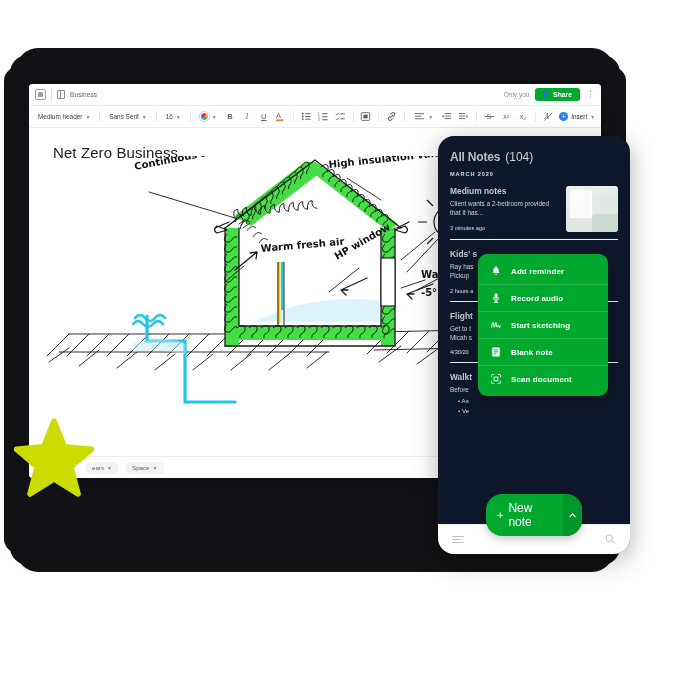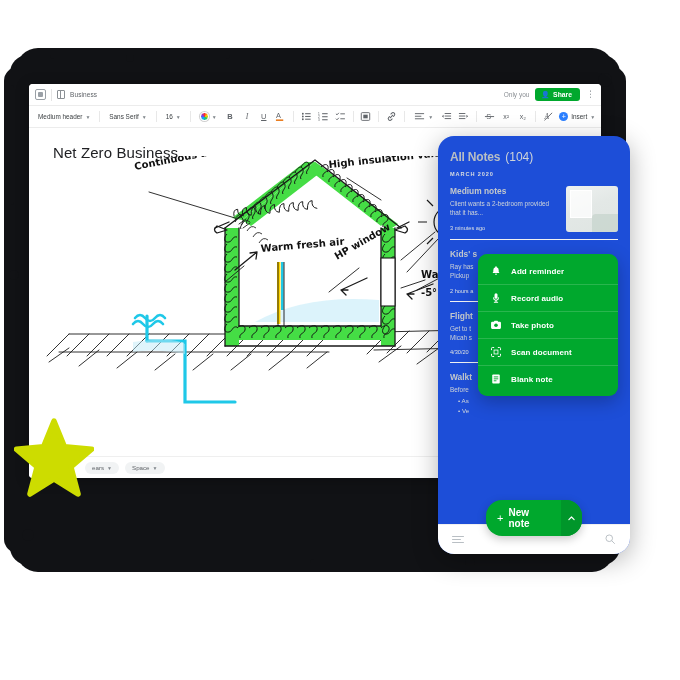--- a/index.html
+++ b/index.html
@@ -113,21 +113,21 @@
     background:#f1f3f4; border-radius: 9px; font-size:6.2px; color:#5f6368;
     padding: 2.5px 7px; display:flex; align-items:center; gap:3px; cursor:pointer;
   }
 
   
   .star { position:absolute; left:14px; top:418px; width:80px; height:80px; }
 
   
   .phone {
     position:absolute; left:438px; top:136px; width:192px; height:418px;
-    background:#1d4ed8; border-radius: 16px; overflow:hidden;
+    background:#0f172a; border-radius: 16px; overflow:hidden;
     box-shadow: 0 6px 26px rgba(0,0,0,.30);
   }
   .phone-scroll { position:absolute; inset:0; padding: 14px 12px 0; }
   .all-notes-row { display:flex; align-items:baseline; gap:5px; }
   .all-notes { font-size: 12px; font-weight: 700; color:#b9bfc4; letter-spacing:-.2px; }
   .all-count { font-size: 12px; color:#cfd4d8; }
   .month { font-size: 5.6px; font-weight:700; color:#d8dce0; letter-spacing:.9px; margin-top: 7px; }
 
   .note-item { display:flex; gap:8px; padding: 9px 0 7px; border-bottom:1px solid #f0f1f2; }
   .note-main { flex:1; min-width:0; }
@@ -144,21 +144,21 @@
     background: rgba(255,255,255,.75); border:1px solid rgba(255,255,255,.9);
   }
   .note-thumb::after{
     content:""; position:absolute; right:-4px; bottom:-6px; width:30px; height:24px;
     background: rgba(190,205,196,.55); border-radius:4px;
   }
   .note-bullets { font-size: 6.2px; color:#d3d8db; line-height:1.6; padding-left:8px; margin-top:2px;}
 
   
   .flyout {
-    position:absolute; left: 40px; top: 118px; width: 140px;
+    position:absolute; left: 40px; top: 118px; width: 130px;
     background: #00a82d; border-radius: 9px; overflow:hidden;
     box-shadow: 0 6px 18px rgba(0,0,0,.25);
     padding: 4px 0;
   }
   .fly-item {
     display:flex; align-items:center; gap:9px;
     padding: 7px 12px; cursor:pointer;
   }
   .fly-item + .fly-item { border-top: 1px solid rgba(255,255,255,.16); }
   .fly-label { font-size: 8px; font-weight:700; color:#fff; letter-spacing:.1px; }
@@ -177,21 +177,21 @@
   .newnote {
     position:absolute; left: 50%; transform: translateX(-50%);
     bottom: 18px; display:flex; align-items:stretch;
     background:#00a82d; border-radius: 16px; overflow:hidden;
     box-shadow: 0 3px 10px rgba(0,0,0,.22);
   }
   .newnote-main {
     display:flex; align-items:center; gap:5px; padding: 7px 12px 7px 11px; cursor:pointer;
   }
   .newnote-plus { color:#fff; font-size:11px; line-height:1; font-weight:400;}
-  .newnote-label { color:#fff; font-size:10px; font-weight:700; }
+  .newnote-label { color:#fff; font-size:12px; font-weight:400; }
   .newnote-caret {
     background:#00962a; width: 22px; display:flex; align-items:center; justify-content:center;
     color:#fff; font-size:7px; cursor:pointer;
   }
   .search-ico { cursor:pointer; }
 </style>
 </head>
 <body>
 
 <div id="stage">
@@ -649,49 +649,48 @@
         <span class="fly-ico">
           <svg width="12" height="12" viewBox="0 0 16 16" fill="#fff">
               <rect x="6" y="1.6" width="4" height="7.4" rx="2"></rect>
               <path d="M4 7.6a.7.7 0 0 1 1.4 0 2.6 2.6 0 0 0 5.2 0 .7.7 0 0 1 1.4 0 4 4 0 0 1-3.3 3.9v1.4h1.5a.7.7 0 0 1 0 1.4H5.8a.7.7 0 0 1 0-1.4h1.5v-1.4A4 4 0 0 1 4 7.6z"></path>
             </svg>
         </span>
         <span class="fly-label">Record audio</span>
       </div>
       <div class="fly-item">
         <span class="fly-ico">
-          <svg width="12" height="12" viewBox="0 0 16 16" fill="#fff">
-              <path d="M6 2.4h4l.9 1.4h2.2A1.5 1.5 0 0 1 14.6 5.3v6.4a1.5 1.5 0 0 1-1.5 1.5H2.9a1.5 1.5 0 0 1-1.5-1.5V5.3a1.5 1.5 0 0 1 1.5-1.5h2.2z"></path>
-              <circle cx="8" cy="8.4" r="2.4" fill="#00a82d"></circle>
+          <svg width="12" height="12" viewBox="0 0 16 16" fill="none" stroke="#fff" stroke-width="1.3" stroke-linecap="round">
+              <path d="M2 11c.6-4 1.4-6.4 2.2-6.4.9 0 .6 6.4 1.6 6.4 1 0 1-6.4 1.9-6.4.9 0 .5 6.4 1.5 6.4.8 0 1.2-3.2 1.9-3.2.7 0 .6 3.6 1.4 3.6.5 0 1-.9 1.5-2.2"></path>
             </svg>
         </span>
-        <span class="fly-label">Take photo</span>
-      </div>
-      <div class="fly-item">
-        <span class="fly-ico">
-          <svg width="12" height="12" viewBox="0 0 16 16" fill="none" stroke="#fff" stroke-width="1.3" stroke-linecap="round">
-              <path d="M2 5V3.2A1.2 1.2 0 0 1 3.2 2H5M11 2h1.8A1.2 1.2 0 0 1 14 3.2V5M14 11v1.8a1.2 1.2 0 0 1-1.2 1.2H11M5 14H3.2A1.2 1.2 0 0 1 2 12.8V11"></path>
-              <rect x="5.4" y="5.4" width="5.2" height="5.2" stroke-width="1.1"></rect>
-            </svg>
-        </span>
-        <span class="fly-label">Scan document</span>
+        <span class="fly-label">Start sketching</span>
       </div>
       <div class="fly-item">
         <span class="fly-ico">
           <svg width="12" height="12" viewBox="0 0 16 16" fill="#fff">
               <rect x="3" y="2" width="10" height="12" rx="1.2"></rect>
               <g fill="#00a82d">
                 <rect x="5" y="4.6" width="6" height="1.2"></rect>
                 <rect x="5" y="7.2" width="6" height="1.2"></rect>
                 <rect x="5" y="9.8" width="3.6" height="1.2"></rect>
               </g>
             </svg>
         </span>
         <span class="fly-label">Blank note</span>
       </div>
+      <div class="fly-item">
+        <span class="fly-ico">
+          <svg width="12" height="12" viewBox="0 0 16 16" fill="none" stroke="#fff" stroke-width="1.3" stroke-linecap="round">
+              <path d="M2 5V3.2A1.2 1.2 0 0 1 3.2 2H5M11 2h1.8A1.2 1.2 0 0 1 14 3.2V5M14 11v1.8a1.2 1.2 0 0 1-1.2 1.2H11M5 14H3.2A1.2 1.2 0 0 1 2 12.8V11"></path>
+              <rect x="5.4" y="5.4" width="5.2" height="5.2" stroke-width="1.1"></rect>
+            </svg>
+        </span>
+        <span class="fly-label">Scan document</span>
+      </div>
     </div>
 
     <div class="phone-bottom">
       <div class="hamb">
           <span></span>
           <span></span>
           <span></span>
         </div>
       <span class="search-ico">
         <svg width="12" height="12" viewBox="0 0 16 16" fill="none" stroke="#b9bfc4" stroke-width="1.3">

